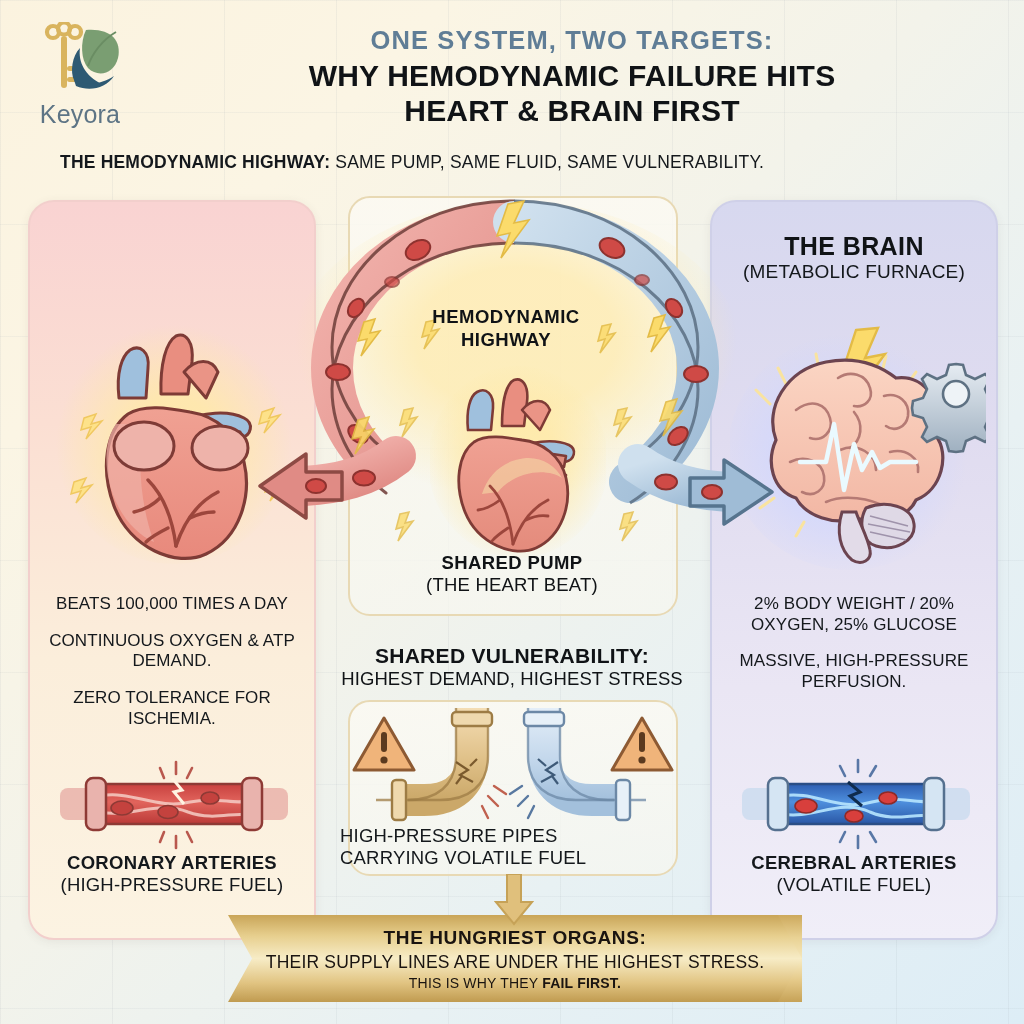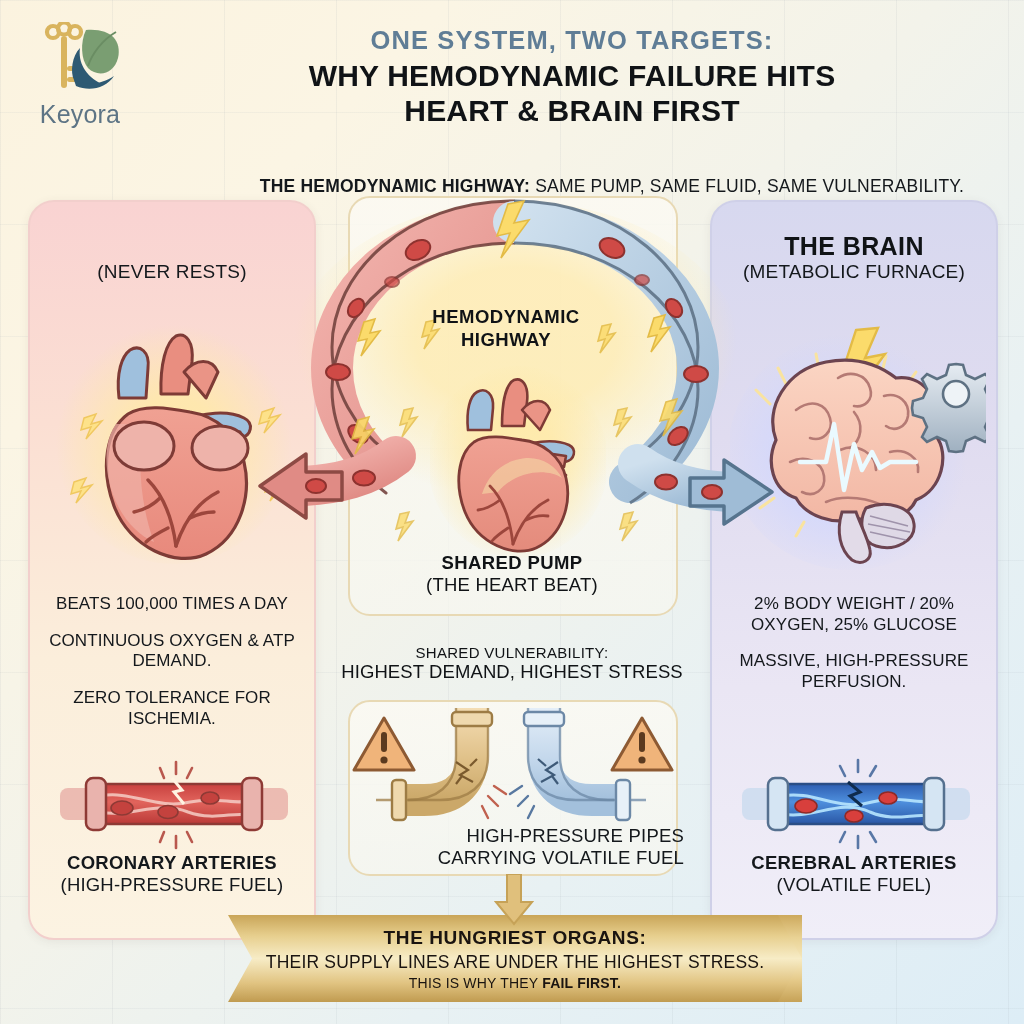--- a/index.html
+++ b/index.html
@@ -64,25 +64,24 @@
     margin-top: 5px;
     font-size: 30px;
     font-weight: bold;
     letter-spacing: .2px;
     color: #101316;
     line-height: 1.15;
   }
   #subhead {
     position: absolute;
     left: 60px; right: 60px; top: 152px;
-    text-align: right;
+    text-align: left;
     font-size: 17.5px;
     color: #14181c;
     letter-spacing: .2px;
-    margin-top: 24px;
   }
   #subhead .lead { font-weight: bold; }
 
   
   .panel {
     position: absolute;
     border-radius: 26px;
     border: 2px solid rgba(255,255,255,.85);
     box-shadow: 0 2px 10px rgba(80,70,60,.08);
   }
@@ -141,26 +140,26 @@
     position: absolute; left: 352px; right: 352px; top: 552px;
     text-align: center; color: #101316; z-index: 6;
   }
   #pump-label .l1 { font-size: 18.5px; font-weight: bold; letter-spacing: .4px; }
   #pump-label .l2 { font-size: 18.5px; letter-spacing: .2px; }
 
   #vuln-head {
     position: absolute; left: 336px; right: 336px; top: 644px;
     text-align: center; color: #101316; z-index: 6;
   }
-  #vuln-head .l1 { font-size: 15px; font-weight: normal; letter-spacing: .3px; }
+  #vuln-head .l1 { font-size: 21px; font-weight: bold; letter-spacing: .3px; }
   #vuln-head .l2 { font-size: 18.5px; letter-spacing: .1px; }
 
   #pipes-cap {
     position: absolute; left: 340px; right: 340px; top: 825px;
-    text-align: right; font-size: 18.5px; line-height: 1.2;
+    text-align: left; font-size: 18.5px; line-height: 1.2;
     letter-spacing: .2px; color: #14181c; z-index: 6;
   }
 
   
   #banner {
     position: absolute; left: 228px; top: 915px; width: 574px; height: 87px;
     background: linear-gradient(180deg,#cda95d 0%, #e9d294 26%, #f6e9bf 52%, #e4c887 76%, #c6a257 100%);
     clip-path: polygon(0 0, 100% 0, 100% 100%, 0 100%, 4.2% 50%);
     -webkit-clip-path: polygon(0 0, 100% 0, 100% 100%, 0 100%, 4.2% 50%);
     filter: drop-shadow(0 2px 4px rgba(120,95,45,.25));
@@ -216,21 +215,20 @@
     <div class="brand">Keyora</div>
   </div>
   <div id="subhead">
     <span class="lead">THE HEMODYNAMIC HIGHWAY:</span><span> SAME PUMP, SAME FLUID, SAME VULNERABILITY.</span>
   </div>
 
   <div class="center-card" id="center-top"></div>
   <div class="center-card" id="center-bottom"></div>
 
   <div class="panel" id="panel-heart">
-    <div class="panel-sub">(NEVER RESTS)</div>
 
     <svg class="svg-abs" style="left:26px; top:100px;" width="236" height="270" viewBox="0 0 236 270">
       <defs>
         <radialGradient id="hglow" cx="50%" cy="52%" r="50%">
           <stop offset="40%" stop-color="#ffe9a8" stop-opacity=".85"></stop>
           <stop offset="100%" stop-color="#ffe9a8" stop-opacity="0"></stop>
         </radialGradient>
         <linearGradient id="hmusc" x1="0" y1="0" x2="0" y2="1">
           <stop offset="0%" stop-color="#f0a193"></stop>
             <stop offset="100%" stop-color="#e8897c"></stop>

